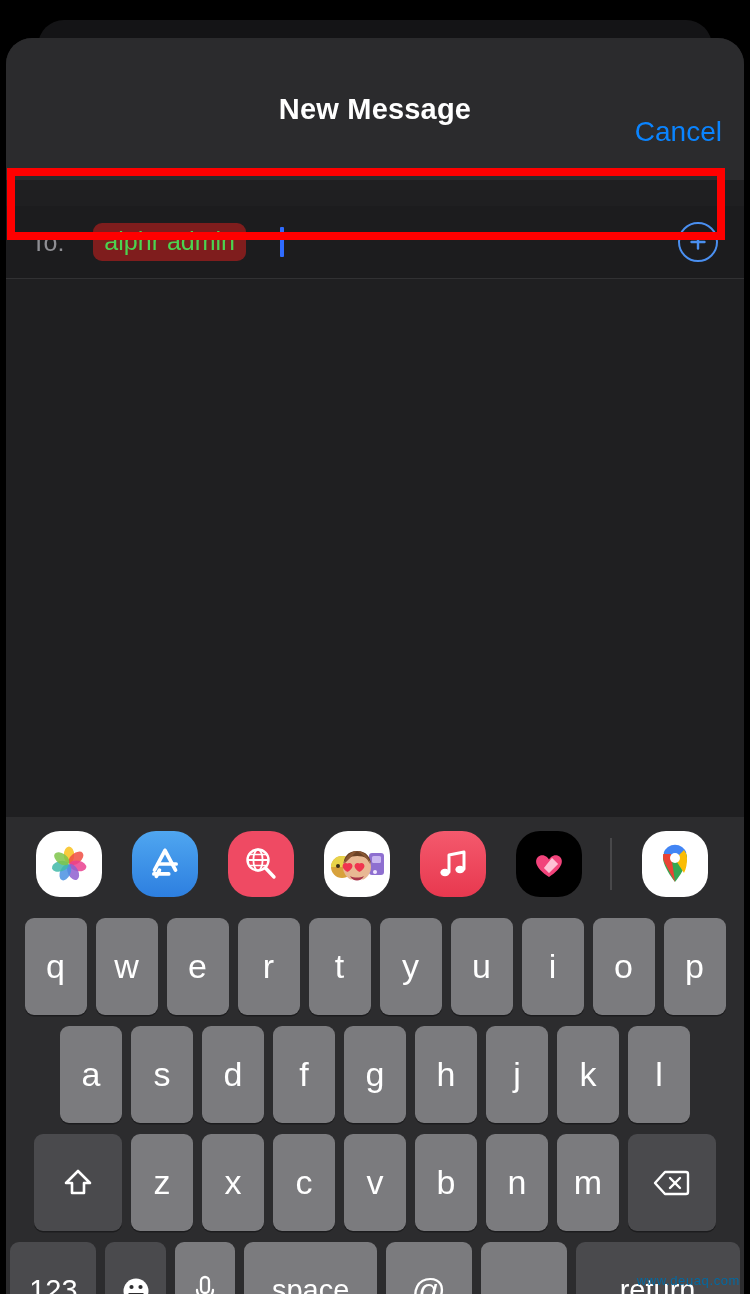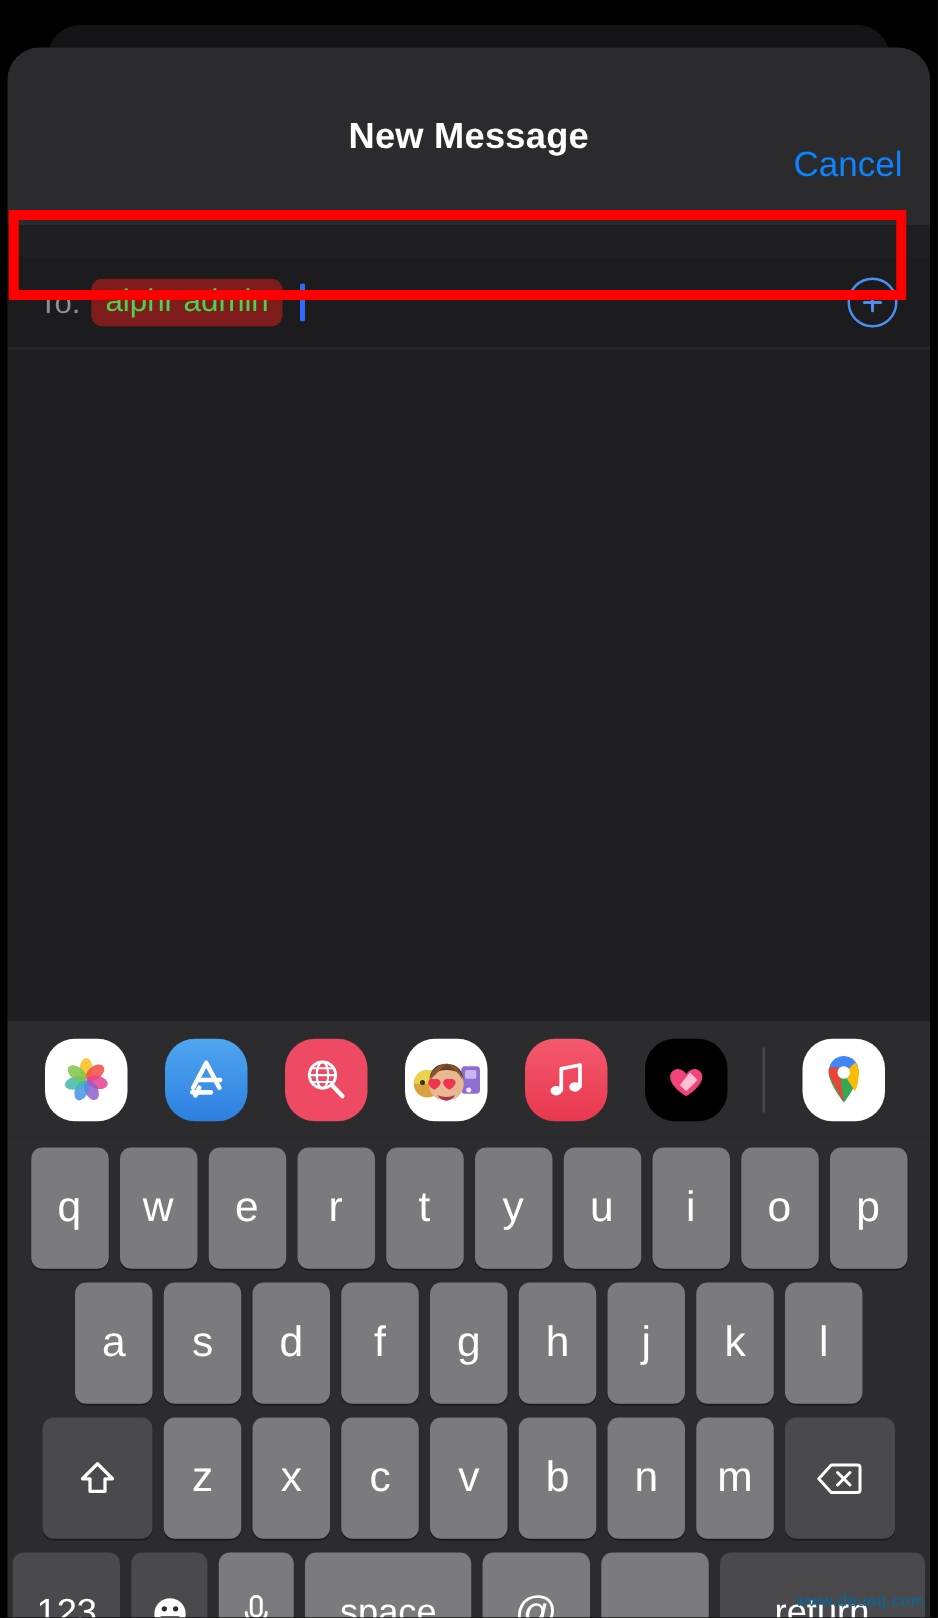--- a/index.html
+++ b/index.html
@@ -43,20 +43,21 @@
     z-index:6;pointer-events:none;
   }
 
   
   .to-row{
     position:absolute;left:0;right:0;top:168px;height:72px;
     background:#1c1c1e;
     display:flex;align-items:center;
     border-bottom:1px solid #313133;
     z-index:4;
+    gap:20px;
   }
   .to-label{color:#8e8e93;font-size:25px;margin-left:25px;}
   .chip{
     margin-left:9px;
     background:#7f1d1d;
     color:#4cd450;
     font-size:25px;
     padding:5px 11px 7px;
     border-radius:9px;
     line-height:1.05;

